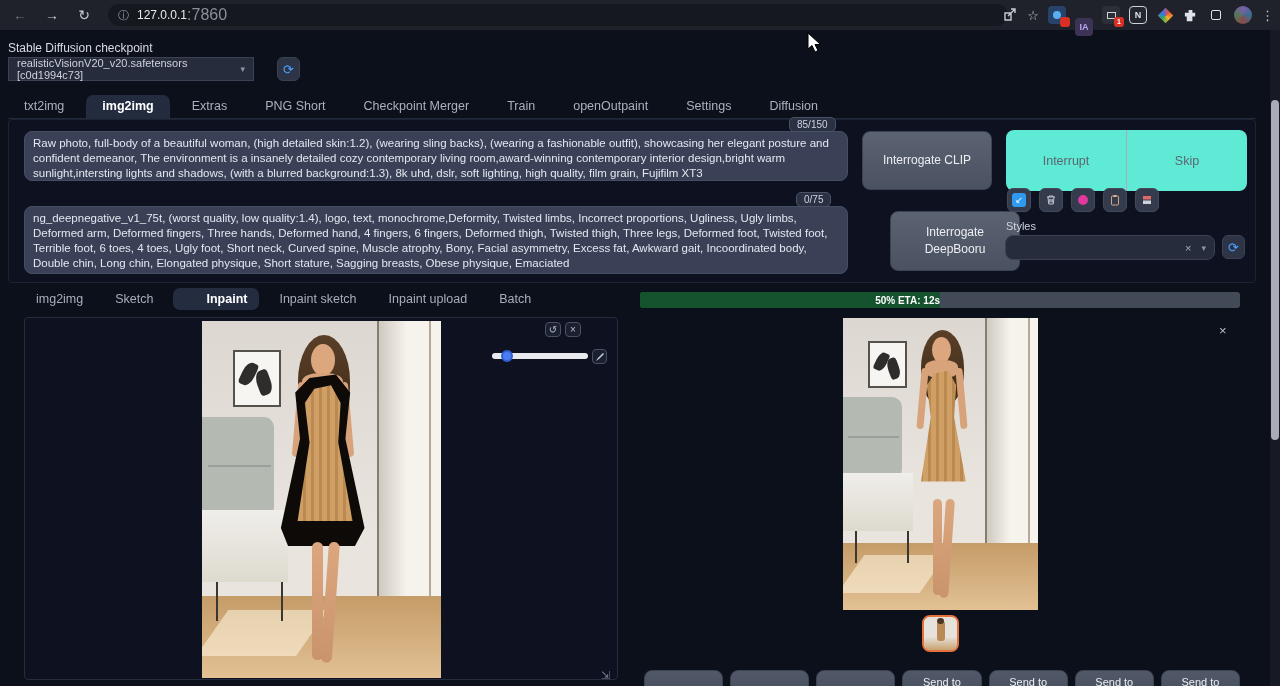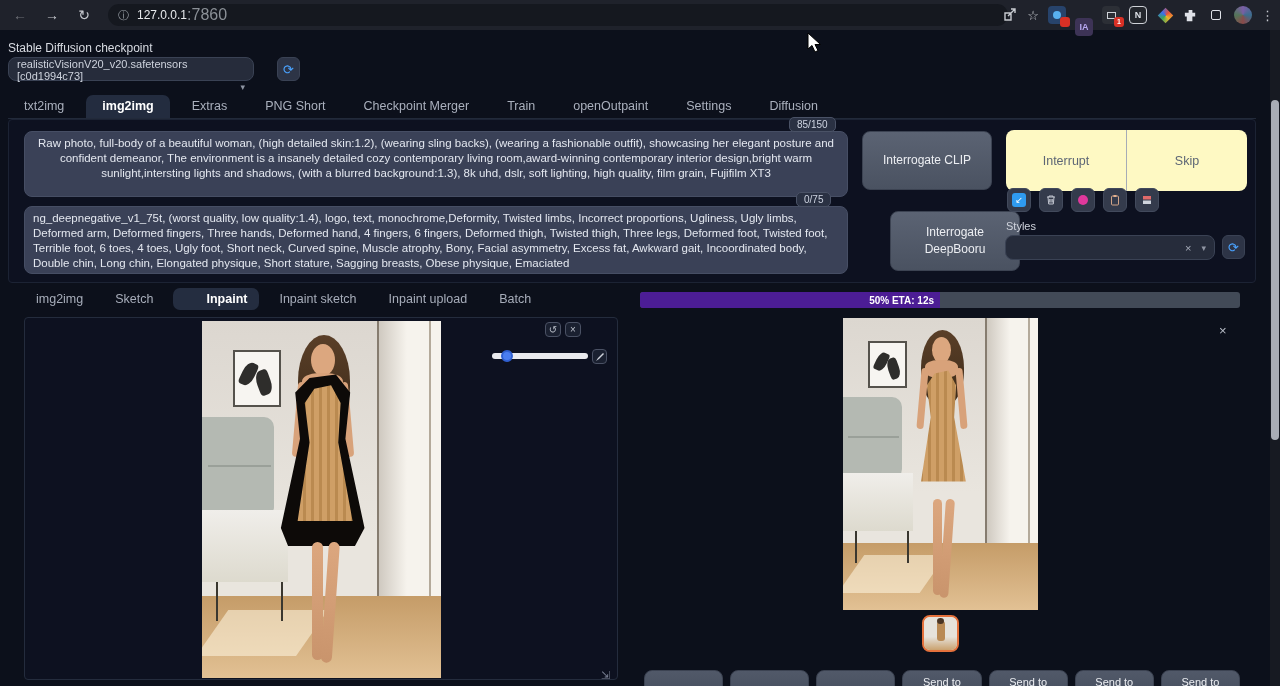--- a/index.html
+++ b/index.html
@@ -23,55 +23,55 @@
     justify-content:center; font-size:9px; font-weight:bold; color:#dfe2e8; }
   .badge { position:absolute; right:-4px; bottom:-3px; min-width:10px; height:10px; background:#d93025;
     color:#fff; border-radius:3px; font-size:7px; line-height:10px; text-align:center; padding:0 1px; }
   .avatar { width:18px; height:18px; border-radius:50%;
     background:conic-gradient(#7b5ea7,#3b6e8f,#8a4a4a,#53765a,#7b5ea7); }
   .dots { color:#c7cad0; font-size:13px; letter-spacing:0; }
 
   
   .cp-label { position:absolute; left:8px; top:41px; font-size:12px; color:#d8dbe2; }
   .cp-select { position:absolute; left:8px; top:57px; width:246px; height:24px; background:#262c3b;
-    border:1px solid #3a4254; border-radius:8px; color:#ced3dd; font-size:11px; display:flex;
-    align-items:center; padding:0 8px;flex-direction:column; }
+    border:1px solid #3a4254; border-radius:0; color:#ced3dd; font-size:11px; display:flex;
+    align-items:center; padding:0 8px; }
   .cp-select .caret { margin-left:auto; color:#8f95a3; font-size:9px; }
   .mini-btn { position:absolute; width:23px; height:24px; background:#2d3446; border:1px solid #3a4254;
     border-radius:6px; display:flex; align-items:center; justify-content:center; color:#4aa3ff;
     font-size:13px; }
   .cp-refresh { left:277px; top:57px; }
 
   
   .tabs { position:absolute; left:8px; top:95px; width:1248px; height:24px; display:flex; gap:6px;
     border-bottom:1px solid #222a3a; }
   .tab { padding:4px 16px; font-size:12.5px; color:#aab0bd; border-radius:7px 7px 0 0; }
   .tab.active { background:#232c3f; color:#ffffff; font-weight:bold; }
 
   
   .top-block { position:absolute; left:8px; top:119px; width:1248px; height:164px;
     border:1px solid #1c2334; border-radius:4px; background:#0d1120; }
   .ta { position:absolute; background:#3a4157; border:1px solid #464e64; border-radius:8px;
     color:#e3e7ef; font-size:11.5px; line-height:15px; padding:4px 8px; overflow:hidden;
     white-space:pre-wrap; font-family:"Liberation Sans", sans-serif; }
-  .ta-prompt { left:24px; top:131px; width:824px; height:66px;text-align:center; }
+  .ta-prompt { left:24px; top:131px; width:824px; height:50px; }
   .ta-neg { left:24px; top:206px; width:824px; height:68px; }
   .tok { position:absolute; background:#2a3143; border:1px solid #4a5266; border-radius:5px;
     color:#cdd3e0; font-size:10px; padding:1px 7px; z-index:5; }
   .tok-main { left:789px; top:117px; }
   .tok-neg { left:796px; top:192px; }
 
   .big-btn { position:absolute; background:linear-gradient(#5b6373,#4a5261); border:1px solid #3c4352;
     border-radius:8px; color:#eceef2; font-size:12px; display:flex; align-items:center;
     justify-content:center; text-align:center; line-height:17px; }
   .btn-clip { left:862px; top:131px; width:130px; height:59px; }
   .btn-booru { left:862px; top:211px; width:130px; height:60px; }
 
   .stop-group { position:absolute; left:1006px; top:130px; width:241px; height:61px; border-radius:8px;
-    overflow:hidden; display:flex; background:#fef9c3; }
+    overflow:hidden; display:flex; background:#5eead4; }
   .stop-group .half { flex:1; display:flex; align-items:center; justify-content:center; color:#5d6675;
     font-size:12.5px; }
   .stop-group .sep { width:1px; background:#a6acb6; }
 
   .quick-row { position:absolute; left:1007px; top:188px; display:flex; gap:8px; }
   .qbtn { width:24px; height:24px; background:#343b4c; border:1px solid #424a5c; border-radius:6px;
     display:flex; align-items:center; justify-content:center; }
 
   .styles-label { position:absolute; left:1006px; top:220px; font-size:11px; color:#d0d4dd; }
   .styles-select { position:absolute; left:1005px; top:235px; width:210px; height:25px; background:#262c3b;
@@ -95,22 +95,22 @@
     border-radius:3px; }
   .brush-handle { position:absolute; left:501px; top:350px; width:12px; height:12px; border-radius:50%;
     background:#4a7df0; border:2px solid #2f5fd0; }
   .brush-btn { position:absolute; left:592px; top:349px; width:15px; height:15px; border:1px solid #4a5164;
     border-radius:4px; background:#1a2030; display:flex; align-items:center; justify-content:center; }
   .resize-handle { position:absolute; left:601px; top:669px; color:#7a8194; font-size:11px; }
 
   
   .progress { position:absolute; left:640px; top:292px; width:600px; height:16px; background:#424a57;
     border-radius:3px; overflow:hidden; }
-  .progress .fill { height:100%; background:#4c1d95; display:flex; align-items:center;
-    justify-content:flex-end; padding-right:6px; color:#ffffff; font-size:10px; font-weight:bold; }
+  .progress .fill { height:100%; background:#14532d; display:flex; align-items:center;
+    justify-content:flex-end; padding-right:0; color:#ffffff; font-size:10px; font-weight:bold; }
   .gallery-close { position:absolute; left:1219px; top:323px; color:#b9bec8; font-size:13px; }
   .thumb { position:absolute; left:922px; top:615px; width:37px; height:37px; border:2px solid #e5713c;
     border-radius:8px; overflow:hidden; background:#e4dfd8; }
   .thumb .t-wall { position:absolute; inset:0; background:linear-gradient(#e6e2db 60%,#caa26f); }
   .thumb .t-fig { position:absolute; left:38%; top:12%; width:26%; height:62%; background:#b98a55;
     border-radius:3px; }
   .thumb .t-hair { position:absolute; left:40%; top:4%; width:20%; height:18%; background:#4a3423;
     border-radius:50%; }
 
   .bottom-row { position:absolute; left:644px; top:670px; width:596px; display:flex; gap:7px; }

